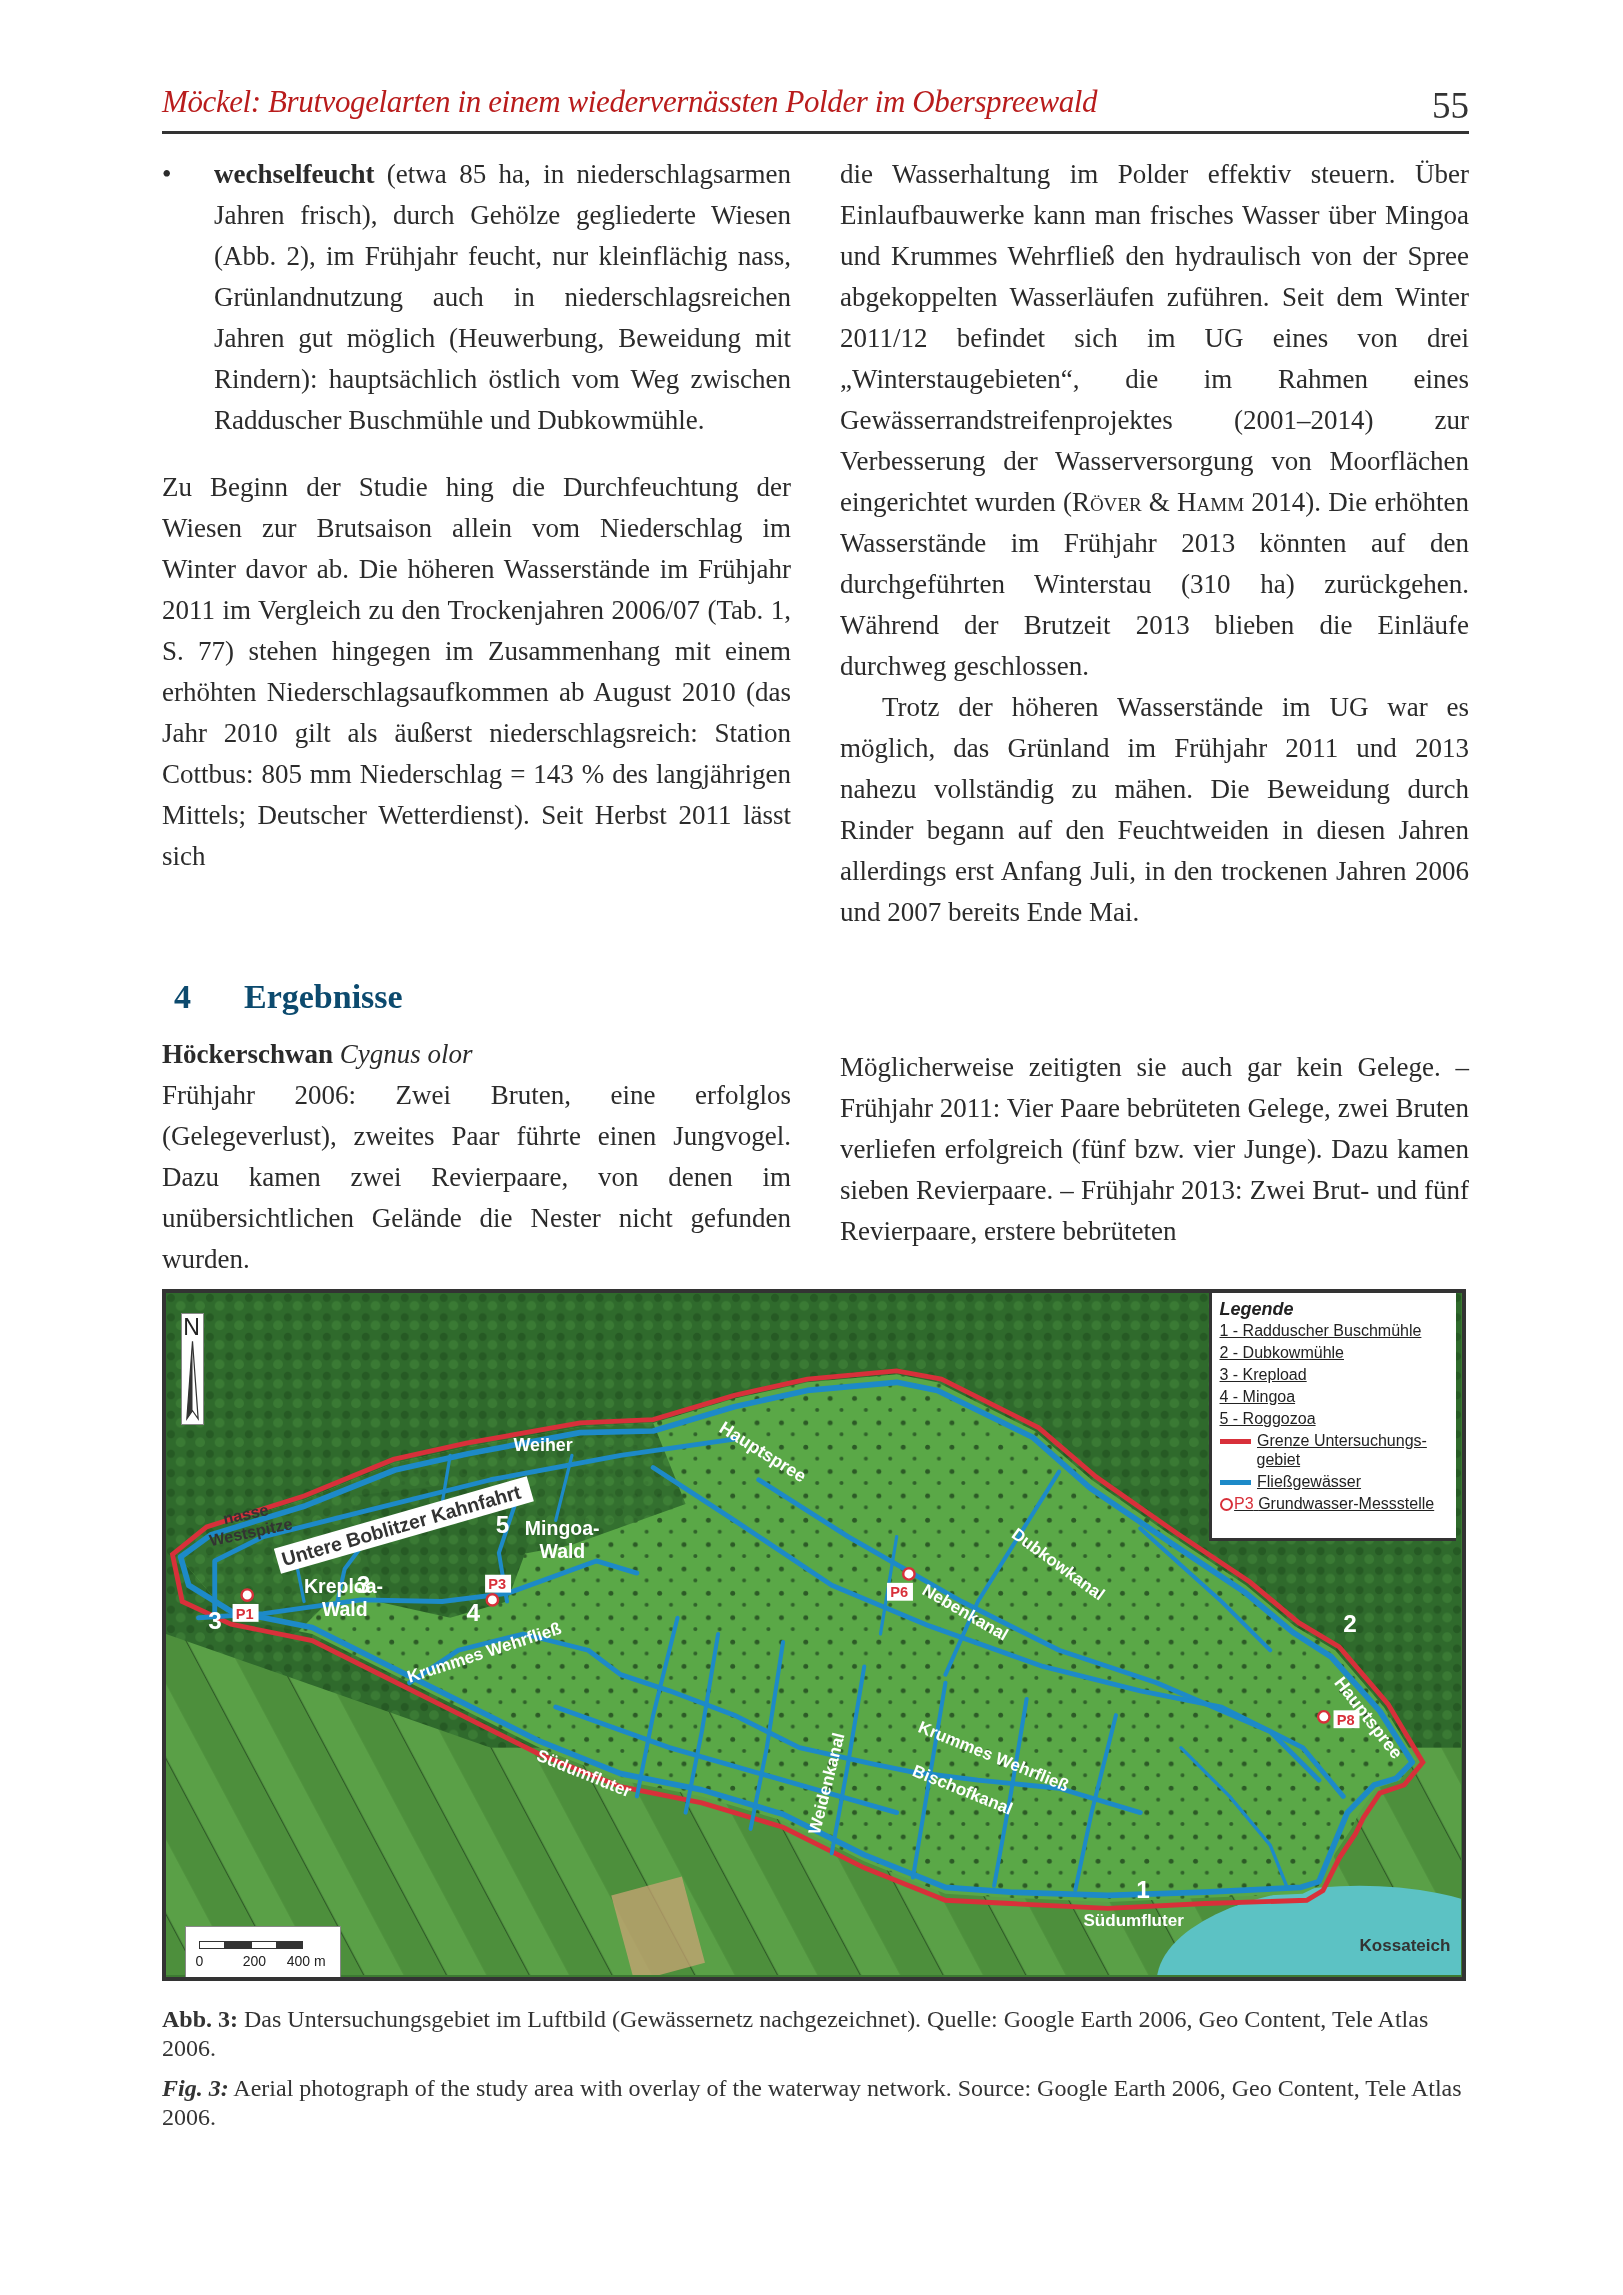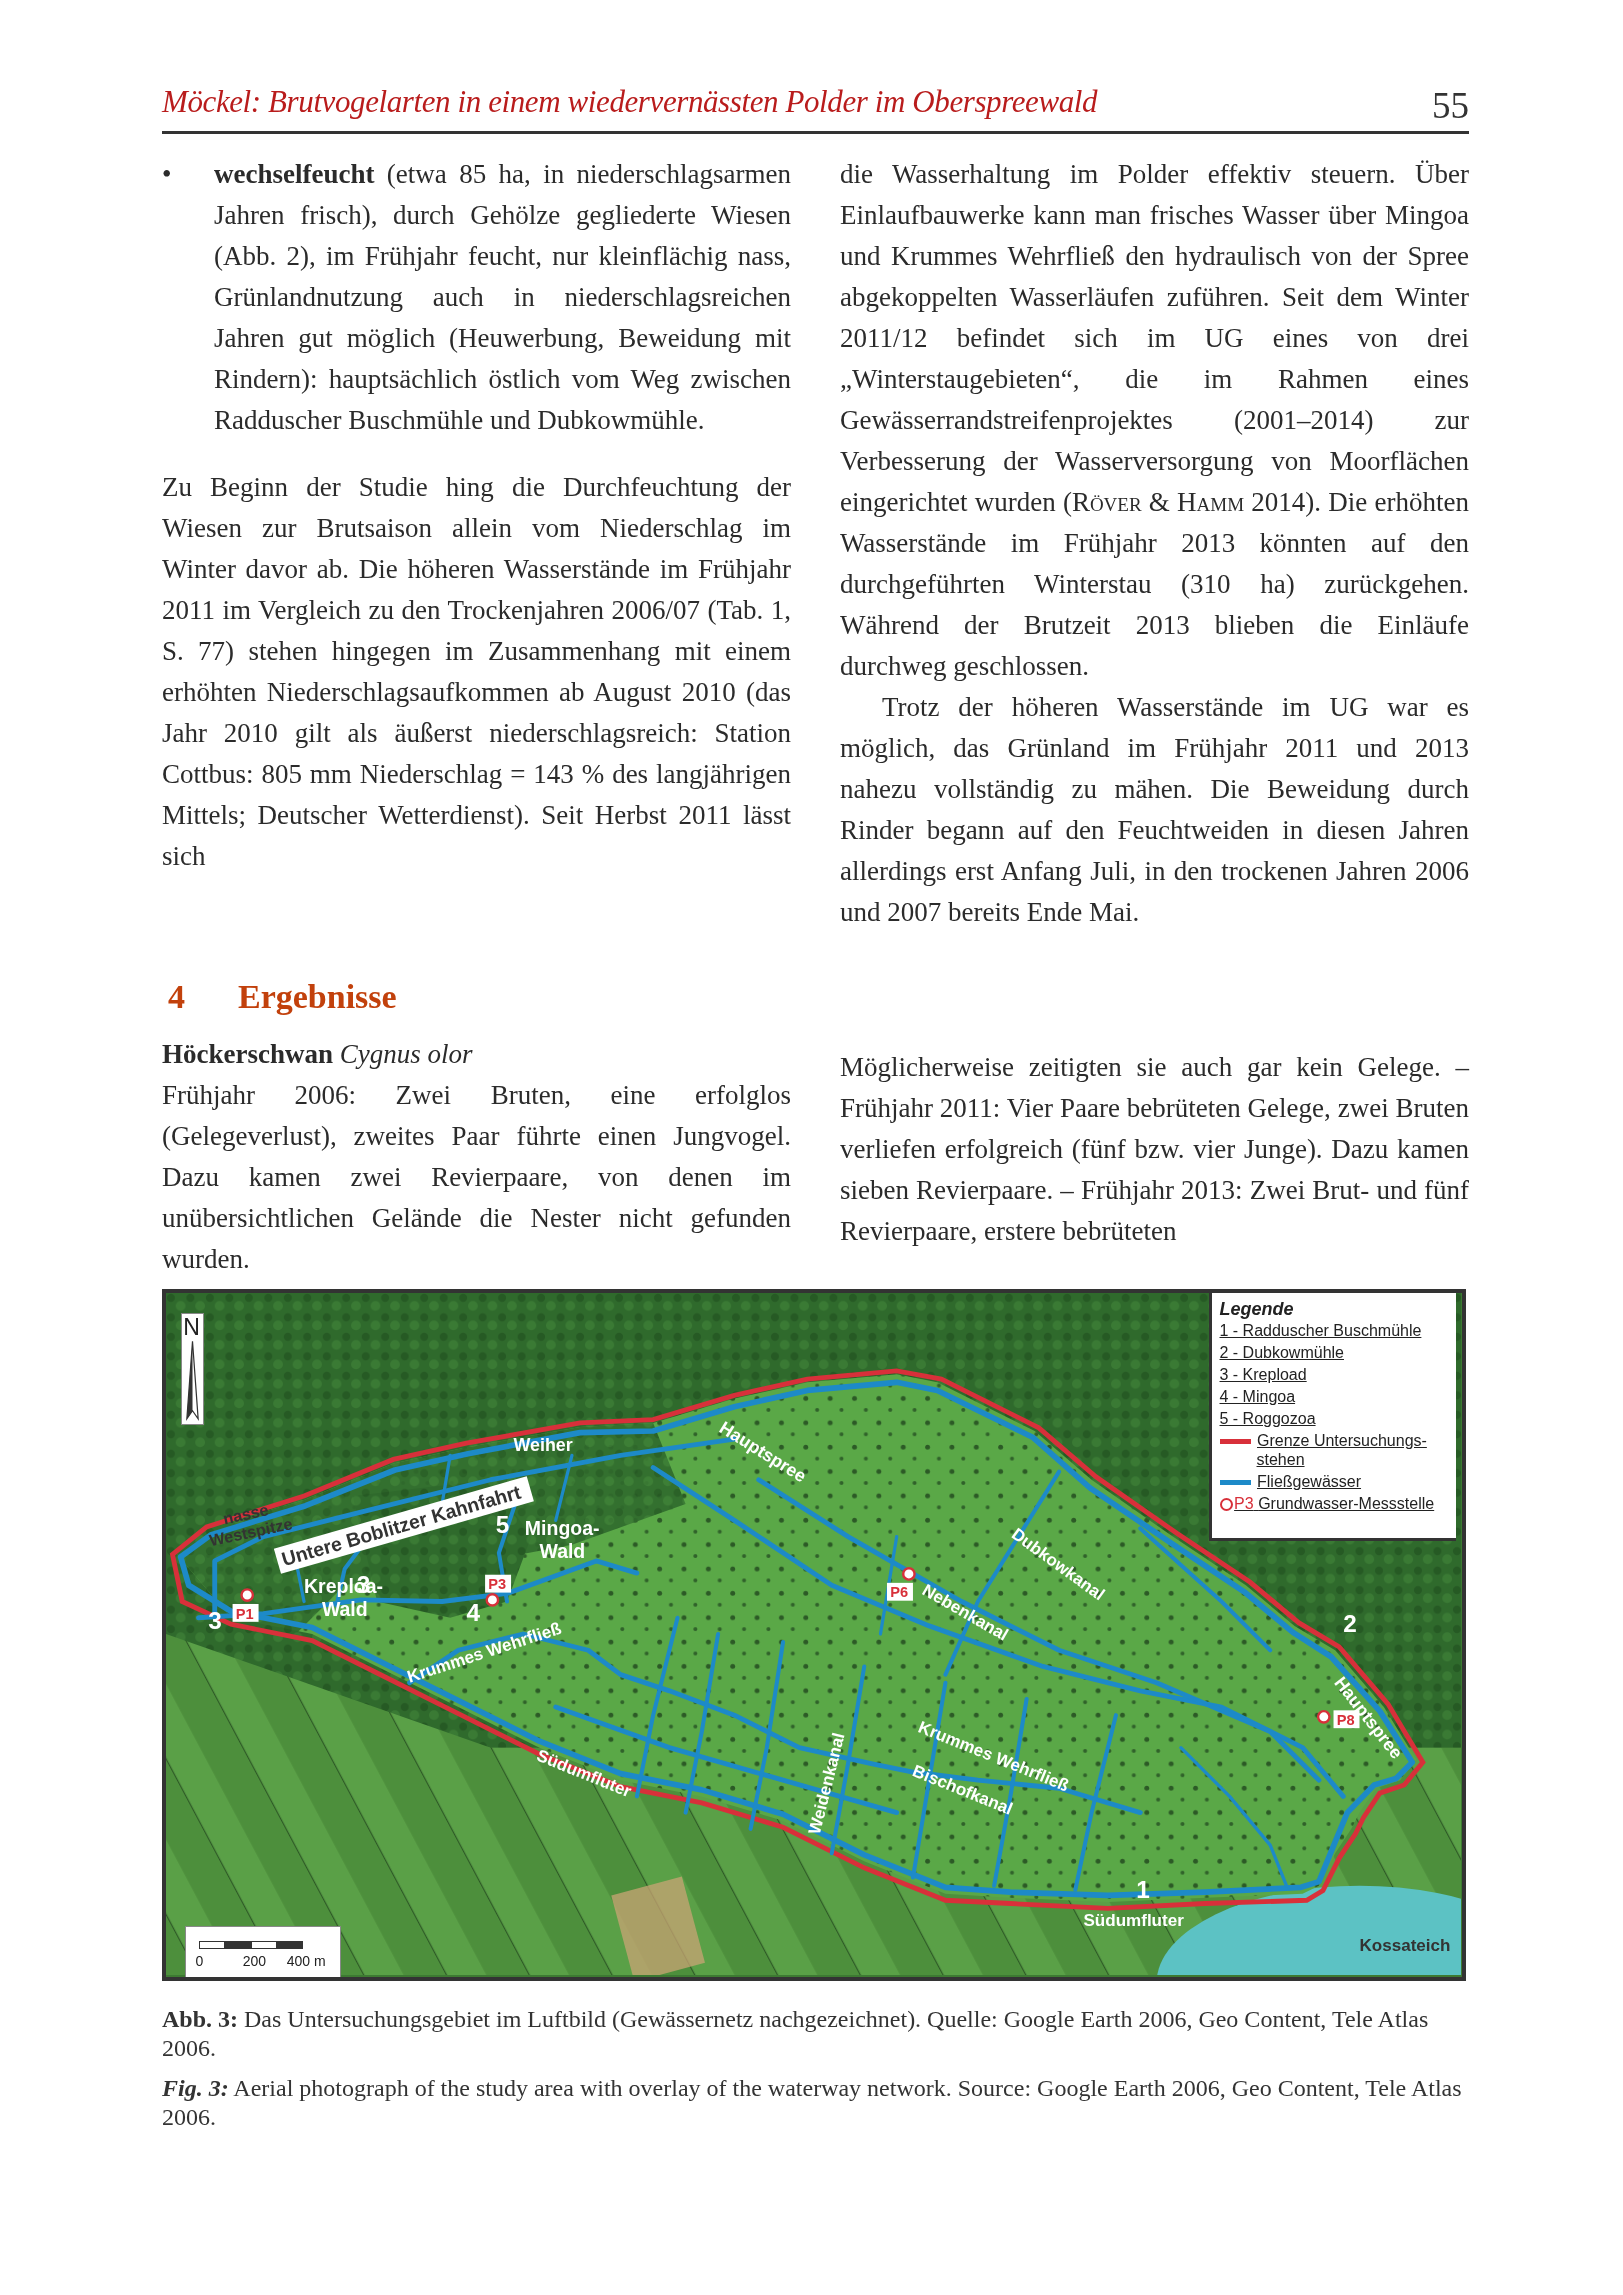--- a/index.html
+++ b/index.html
@@ -12,21 +12,21 @@
   .col{position:absolute;width:629px;font-size:27px;line-height:41px;text-align:justify;}
   .col p{margin:0;}
   .col-left{left:162px;}
   .col-right{left:840px;}
   .bullet-block{position:relative;padding-left:52px;}
   .bullet-mark{position:absolute;left:0;top:0;}
   .bold{font-weight:bold;}
   .ital{font-style:italic;}
   .sc{font-variant:small-caps;}
   .indent{text-indent:42px;}
-  .section-head{position:absolute;left:168px;top:978px;font-size:34px;font-weight:bold;color:#c2410c;}
+  .section-head{position:absolute;left:174px;top:978px;font-size:34px;font-weight:bold;color:#0c4a6e;}
   .section-num{display:inline-block;width:70px;}
   .map-frame{position:absolute;left:162px;top:1289px;width:1304px;height:692px;border:4.9px solid #333;box-sizing:border-box;overflow:hidden;background:#3d7a32;}
   .map-frame svg{position:absolute;left:0;top:0;}
   .legend{position:absolute;right:6.5px;top:0;width:247px;height:248px;background:#fff;border-left:3.2px solid #333;border-bottom:3.2px solid #333;
           font-family:"Liberation Sans","DejaVu Sans",sans-serif;font-size:16px;line-height:22px;padding:4.9px 8px;box-sizing:border-box;color:#222;}
   .legend-title{font-weight:bold;font-size:18px;font-style:italic;}
   .legend-item{white-space:nowrap;text-decoration:underline;}
   .legend-swatch{display:inline-block;width:31px;height:4.9px;vertical-align:middle;margin-right:6.5px;}
   .legend-sub{padding-left:37px;margin-top:-3.2px;}
   .legend-p{color:#d8303a;}
@@ -195,21 +195,21 @@
   </div>
 
   <div class="legend">
     <div class="legend-title">Legende</div>
     <div class="legend-item">1 - Radduscher Buschmühle</div>
     <div class="legend-item">2 - Dubkowmühle</div>
     <div class="legend-item">3 - Krepload</div>
     <div class="legend-item">4 - Mingoa</div>
     <div class="legend-item">5 - Roggozoa</div>
     <div class="legend-item"><span class="legend-swatch" style="background:#d8303a;"></span><span>Grenze Untersuchungs-</span></div>
-    <div class="legend-item legend-sub">stehen</div>
+    <div class="legend-item legend-sub">gebiet</div>
     <div class="legend-item"><span class="legend-swatch" style="background:#1d8ac8;"></span><span>Fließgewässer</span></div>
     <div class="legend-item"><span class="legend-p"><span class="ring"></span><span>P3</span></span> <span>Grundwasser-Messstelle</span></div>
   </div>
 
   <div class="scalebar">
     <div class="scale-seg" style="left:13px;background:#fff;"></div>
     <div class="scale-seg" style="left:39px;background:#333;"></div>
     <div class="scale-seg" style="left:65px;background:#fff;"></div>
     <div class="scale-seg" style="left:91px;background:#333;"></div>
     <span class="scale-lbl" style="left:9.7px;">0</span>

